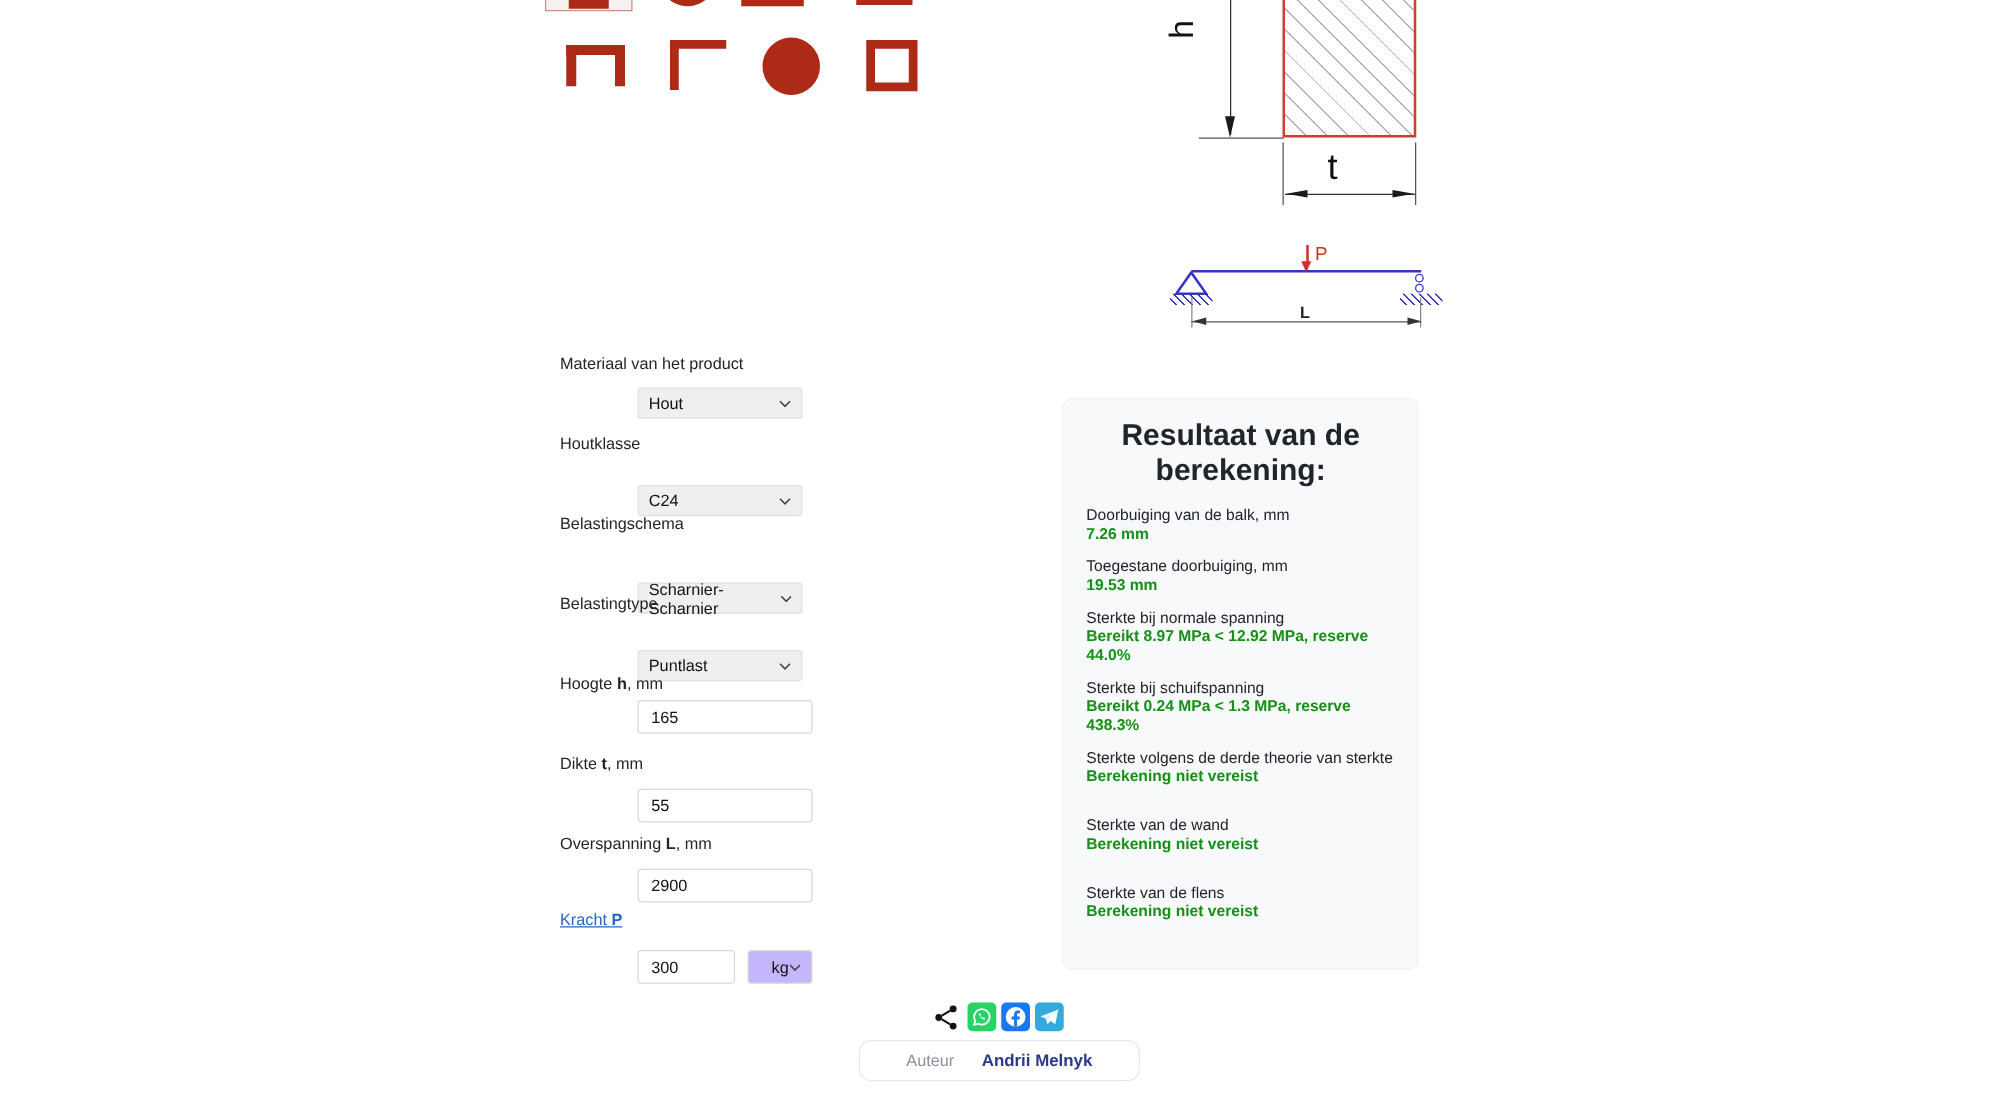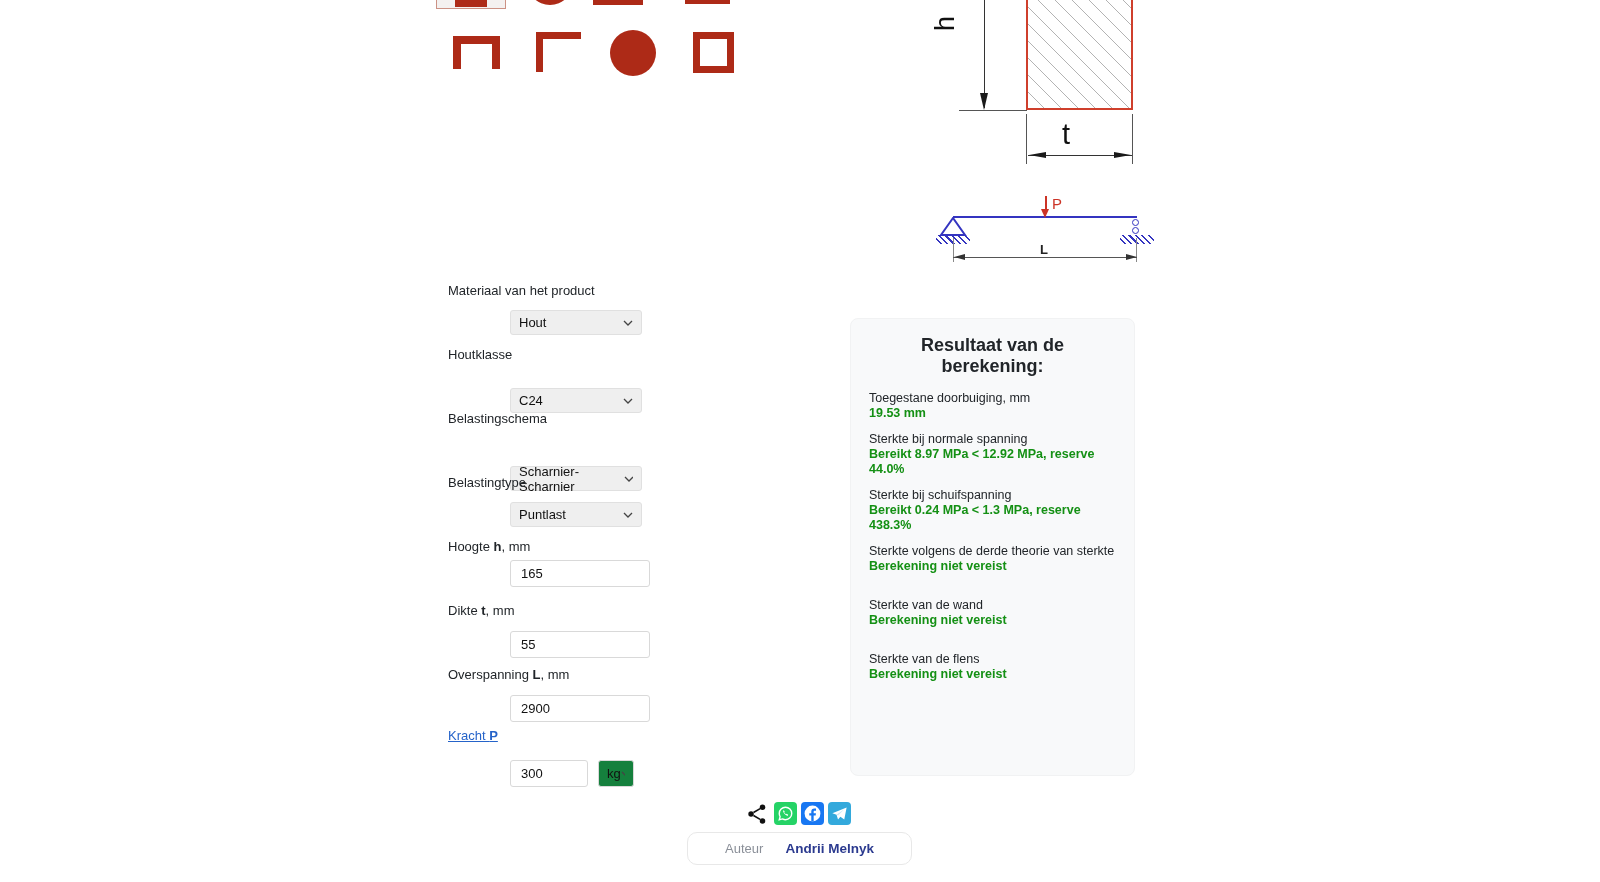--- a/index.html
+++ b/index.html
@@ -75,29 +75,29 @@
     background:#efefef;border:1px solid #e0e0e0;border-radius:3px;
     display:flex;align-items:center;justify-content:space-between;
     padding:0 8px;font-size:13px;color:#111;cursor:default;
   }
   .finput{
     left:510px;width:140px;height:27px;box-sizing:border-box;
     background:#fff;border:1px solid #d9d9d9;border-radius:3px;
     padding:0 10px;font-size:13px;color:#111;font-family:"Liberation Sans",sans-serif;outline:none;
   }
   .kracht-link{left:448px;top:728px;font-size:13px;color:#2563c9;text-decoration:underline;cursor:pointer;}
-  .kg-select{left:598px;width:36px;background:#15803d;border:1px solid #d9d9d9;height:27px;justify-content:flex-end;}
+  .kg-select{left:598px;width:52px;background:#c4b5fd;border:1px solid #d9d9d9;height:27px;justify-content:flex-end;}
 
   
   .results{
     left:850px;top:318px;width:285px;height:458px;box-sizing:border-box;
     background:#f8f9fa;border:1px solid #f1f2f3;border-radius:8px;
     padding:16px 18px 0 18px;
   }
-  .results .title{font-size:18px;font-weight:bold;text-align:center;color:#212529;margin-bottom:14px;}
+  .results .title{font-size:24px;font-weight:bold;text-align:center;color:#212529;margin-bottom:14px;}
   .ritem{margin-bottom:11px;}
   .ritem.spaced{margin-top:24px;}
   .ritem .rlabel{font-size:12.5px;color:#212529;line-height:15px;}
   .ritem .rvalue{font-size:12.5px;font-weight:bold;color:#149014;line-height:15px;}
 
   
   .share-tile{width:23px;height:23px;border-radius:4px;display:flex;align-items:center;justify-content:center;cursor:pointer;}
   .wa{background:#25D366;}
   .fb{background:#1877F2;}
   .tg{background:#33A9DC;}
@@ -174,21 +174,21 @@
 
 <div class="abs flabel" style="top:411px;">Belastingschema</div>
 <div class="abs fselect" style="top:438px;margin-top:28px;">
   <span>Scharnier-Scharnier</span>
   <svg width="10" height="6">
       <path d="M1 1 L5 5 L9 1" stroke="#444" fill="none" stroke-width="1.3"></path>
     </svg>
 </div>
 
 <div class="abs flabel" style="top:475px;text-align:center;">Belastingtype</div>
-<div class="abs fselect" style="top:502px;">
+<div class="abs fselect" style="top:520px;">
   <span>Puntlast</span>
   <svg width="10" height="6">
       <path d="M1 1 L5 5 L9 1" stroke="#444" fill="none" stroke-width="1.3"></path>
     </svg>
 </div>
 
 <div class="abs flabel" style="top:539px;">
   <span>Hoogte </span><b>h</b><span>, mm</span>
 </div>
 <input class="abs finput" style="top: 560px;" value="165">
@@ -210,20 +210,24 @@
 <div class="abs fselect kg-select" style="top:760px;">
   <span>kg</span>
   <svg width="10" height="6">
       <path d="M1 1 L5 5 L9 1" stroke="#444" fill="none" stroke-width="1.3"></path>
     </svg>
 </div>
 
 <div class="abs results">
   <div class="title">Resultaat van de berekening:</div>
 
+  <div class="ritem">
+    <div class="rlabel">Doorbuiging van de balk, mm</div>
+    <div class="rvalue">7.26 mm</div>
+  </div>
   <div class="ritem">
     <div class="rlabel">Toegestane doorbuiging, mm</div>
     <div class="rvalue">19.53 mm</div>
   </div>
   <div class="ritem">
     <div class="rlabel">Sterkte bij normale spanning</div>
     <div class="rvalue">Bereikt 8.97 MPa &lt; 12.92 MPa, reserve 44.0%</div>
   </div>
   <div class="ritem">
     <div class="rlabel">Sterkte bij schuifspanning</div>

